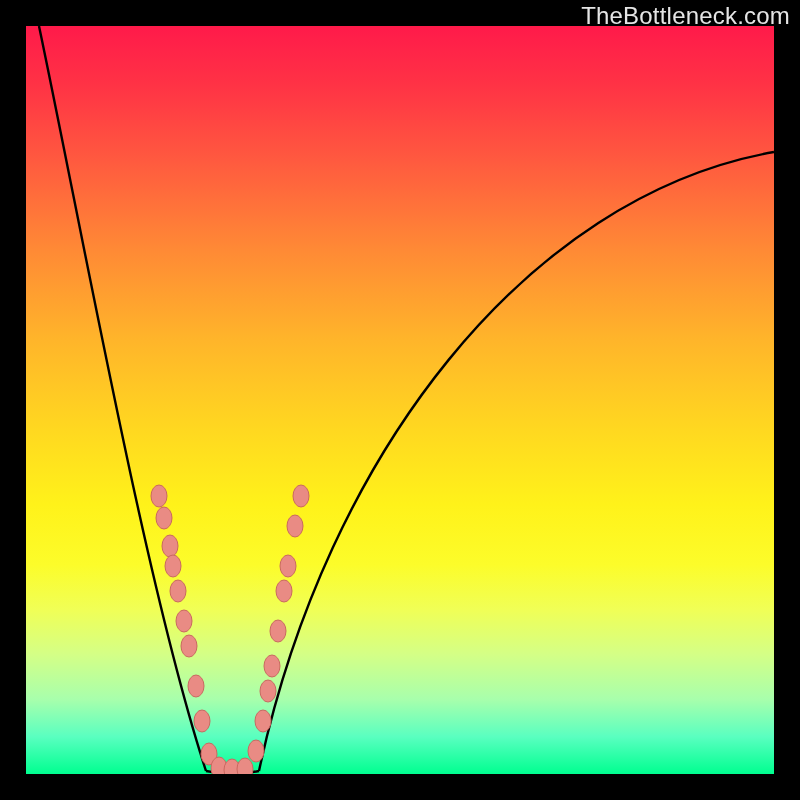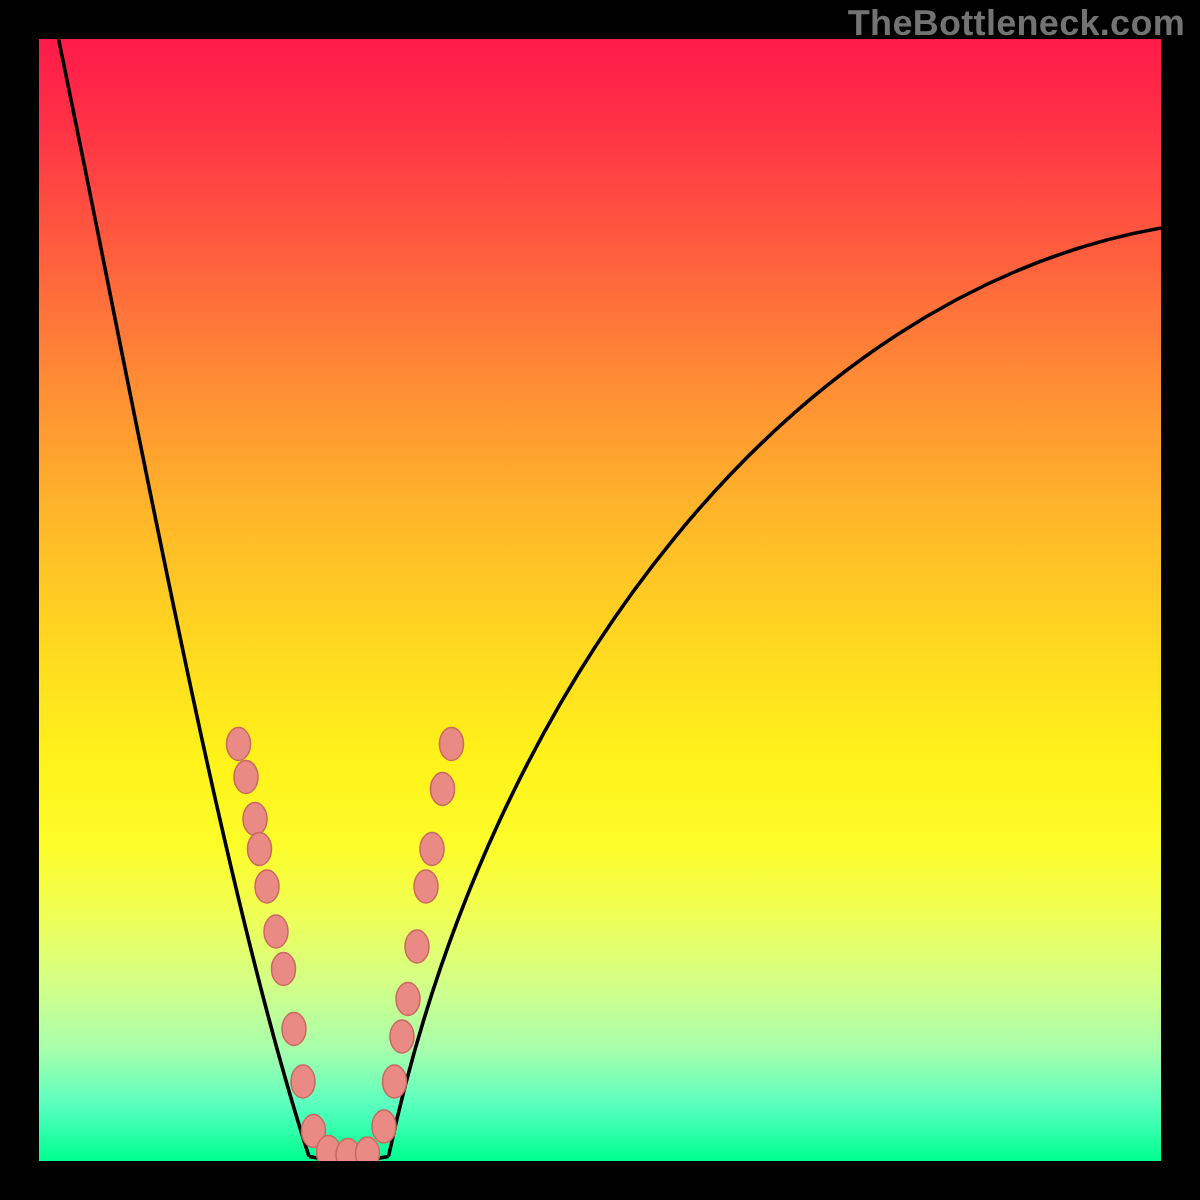--- a/index.html
+++ b/index.html
@@ -31,22 +31,22 @@
       #5affc0 95%,
       #00ff90 100%
     );
   }
   .watermark {
     position: absolute;
     top: 2px;
     right: 10px;
     font-family: Arial, Helvetica, sans-serif;
     font-size: 24px;
-    font-weight: 700;
-    color: #737373;
+    font-weight: 400;
+    color: #e5e5e5;
     letter-spacing: 0.2px;
   }
   svg.curve {
     position: absolute;
     top: 0; left: 0;
     width: 748px; height: 748px;
   }
   .dot {
     fill: #e98b84;
     stroke: #c96860;

